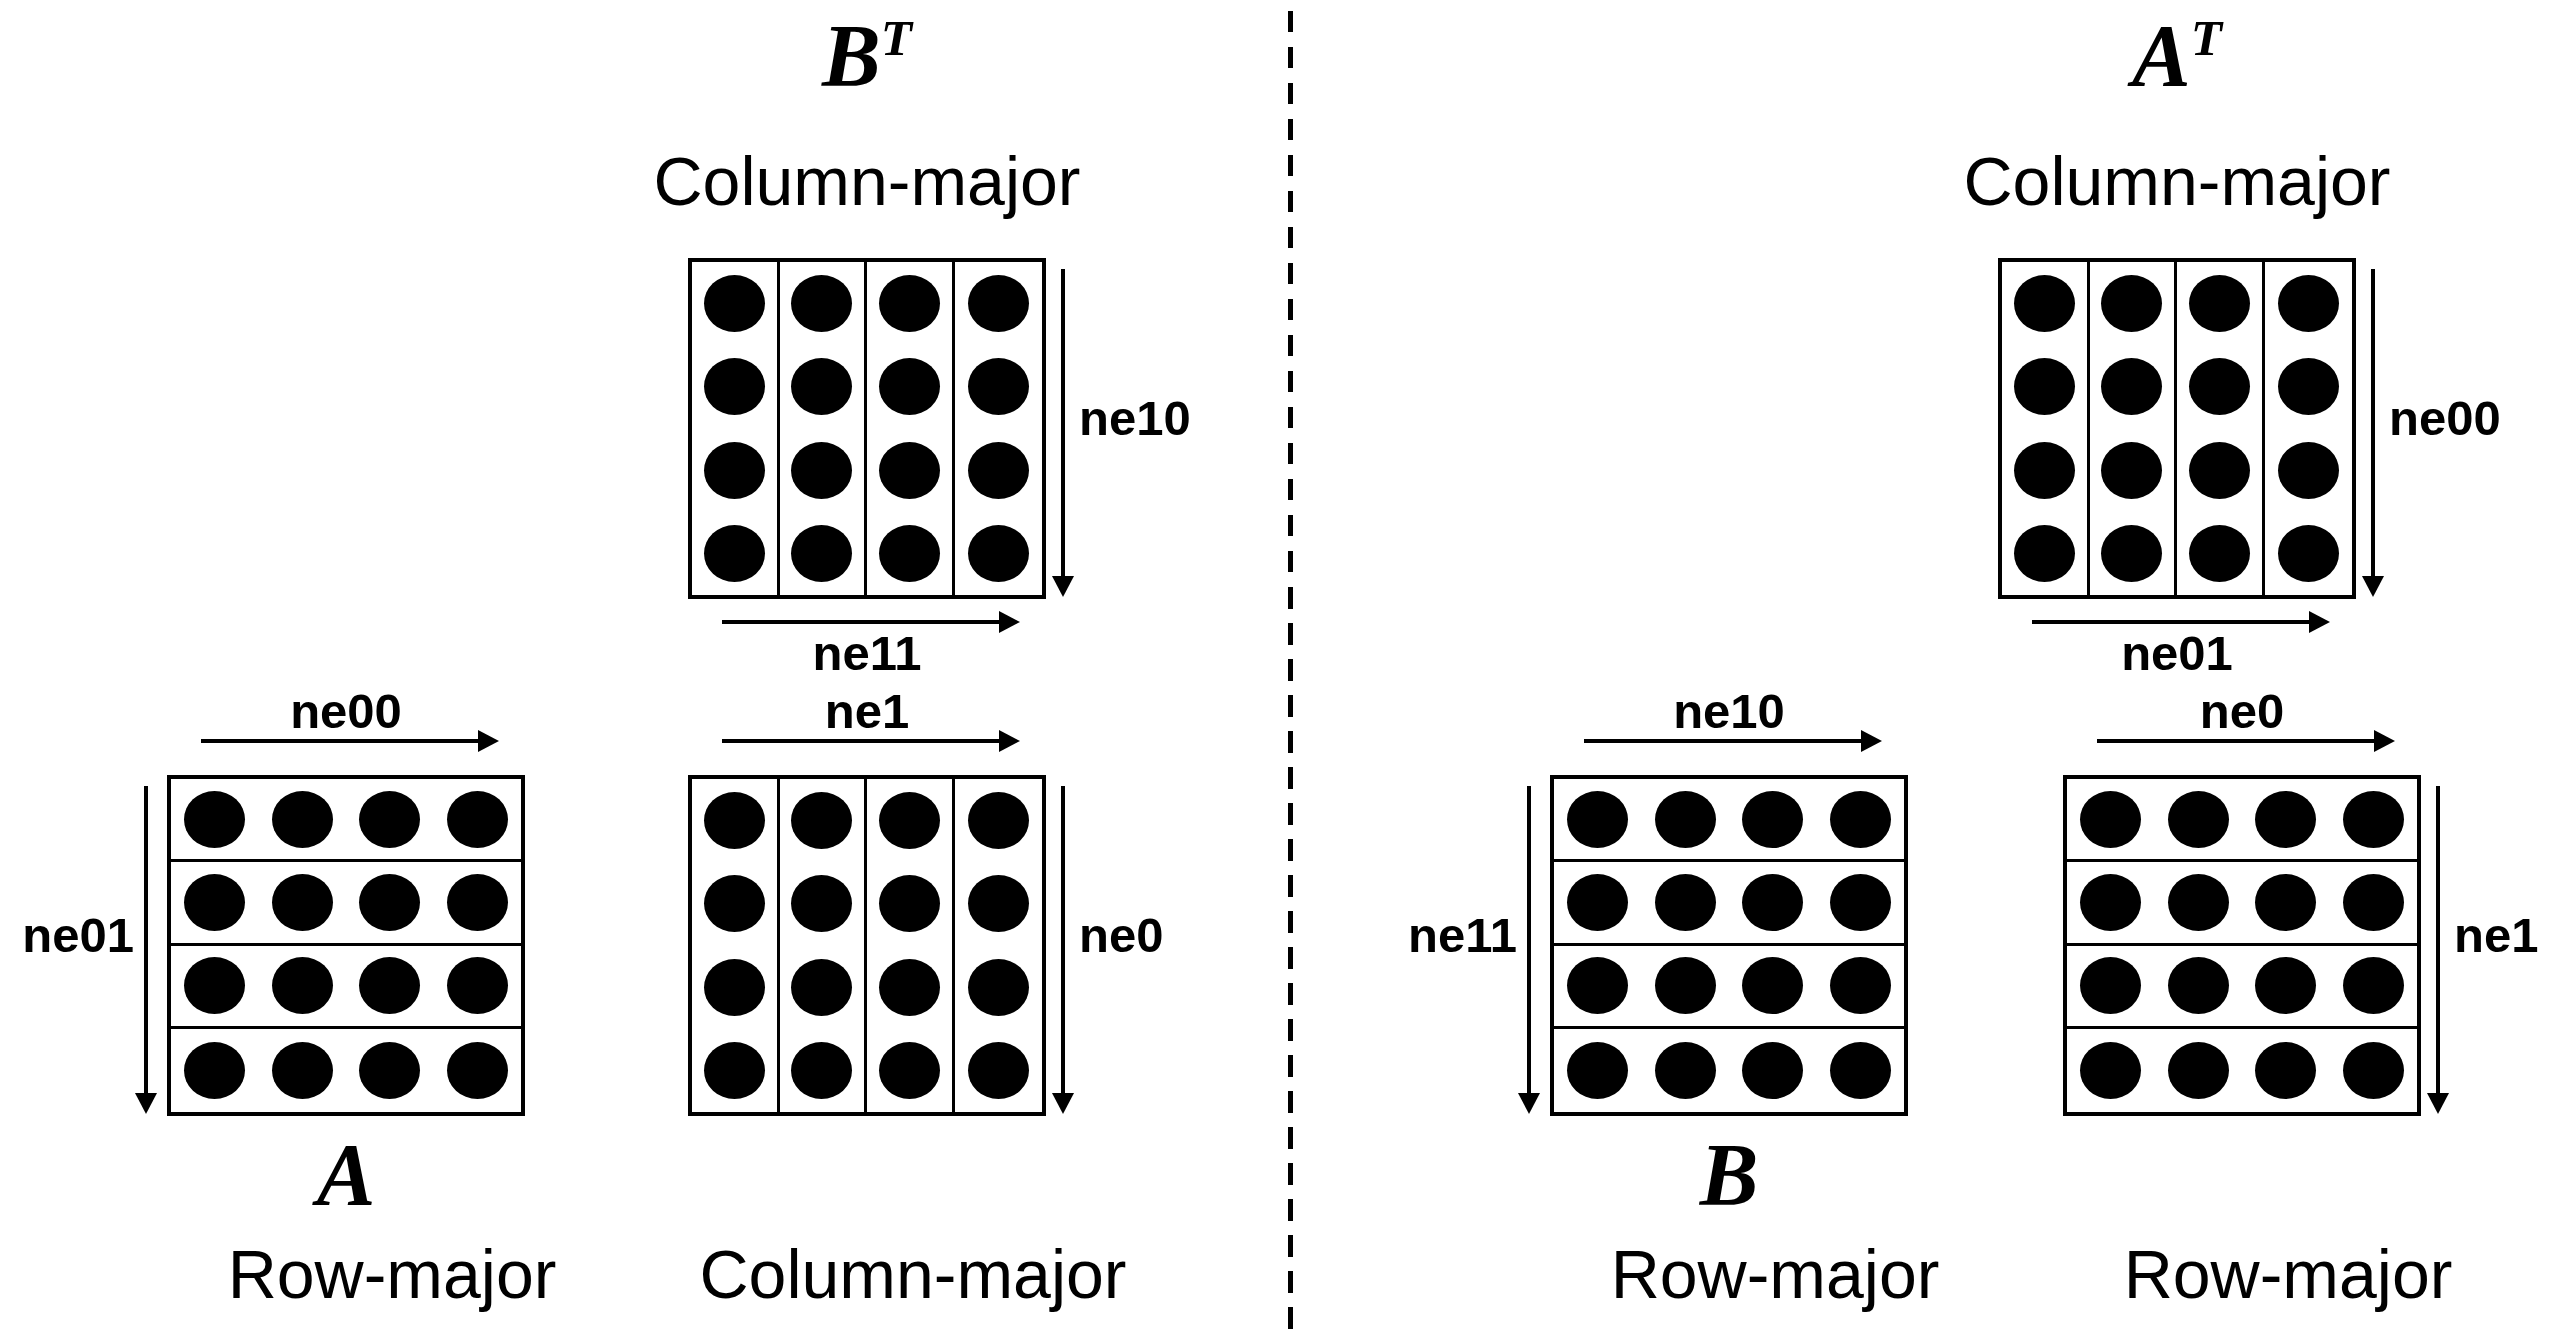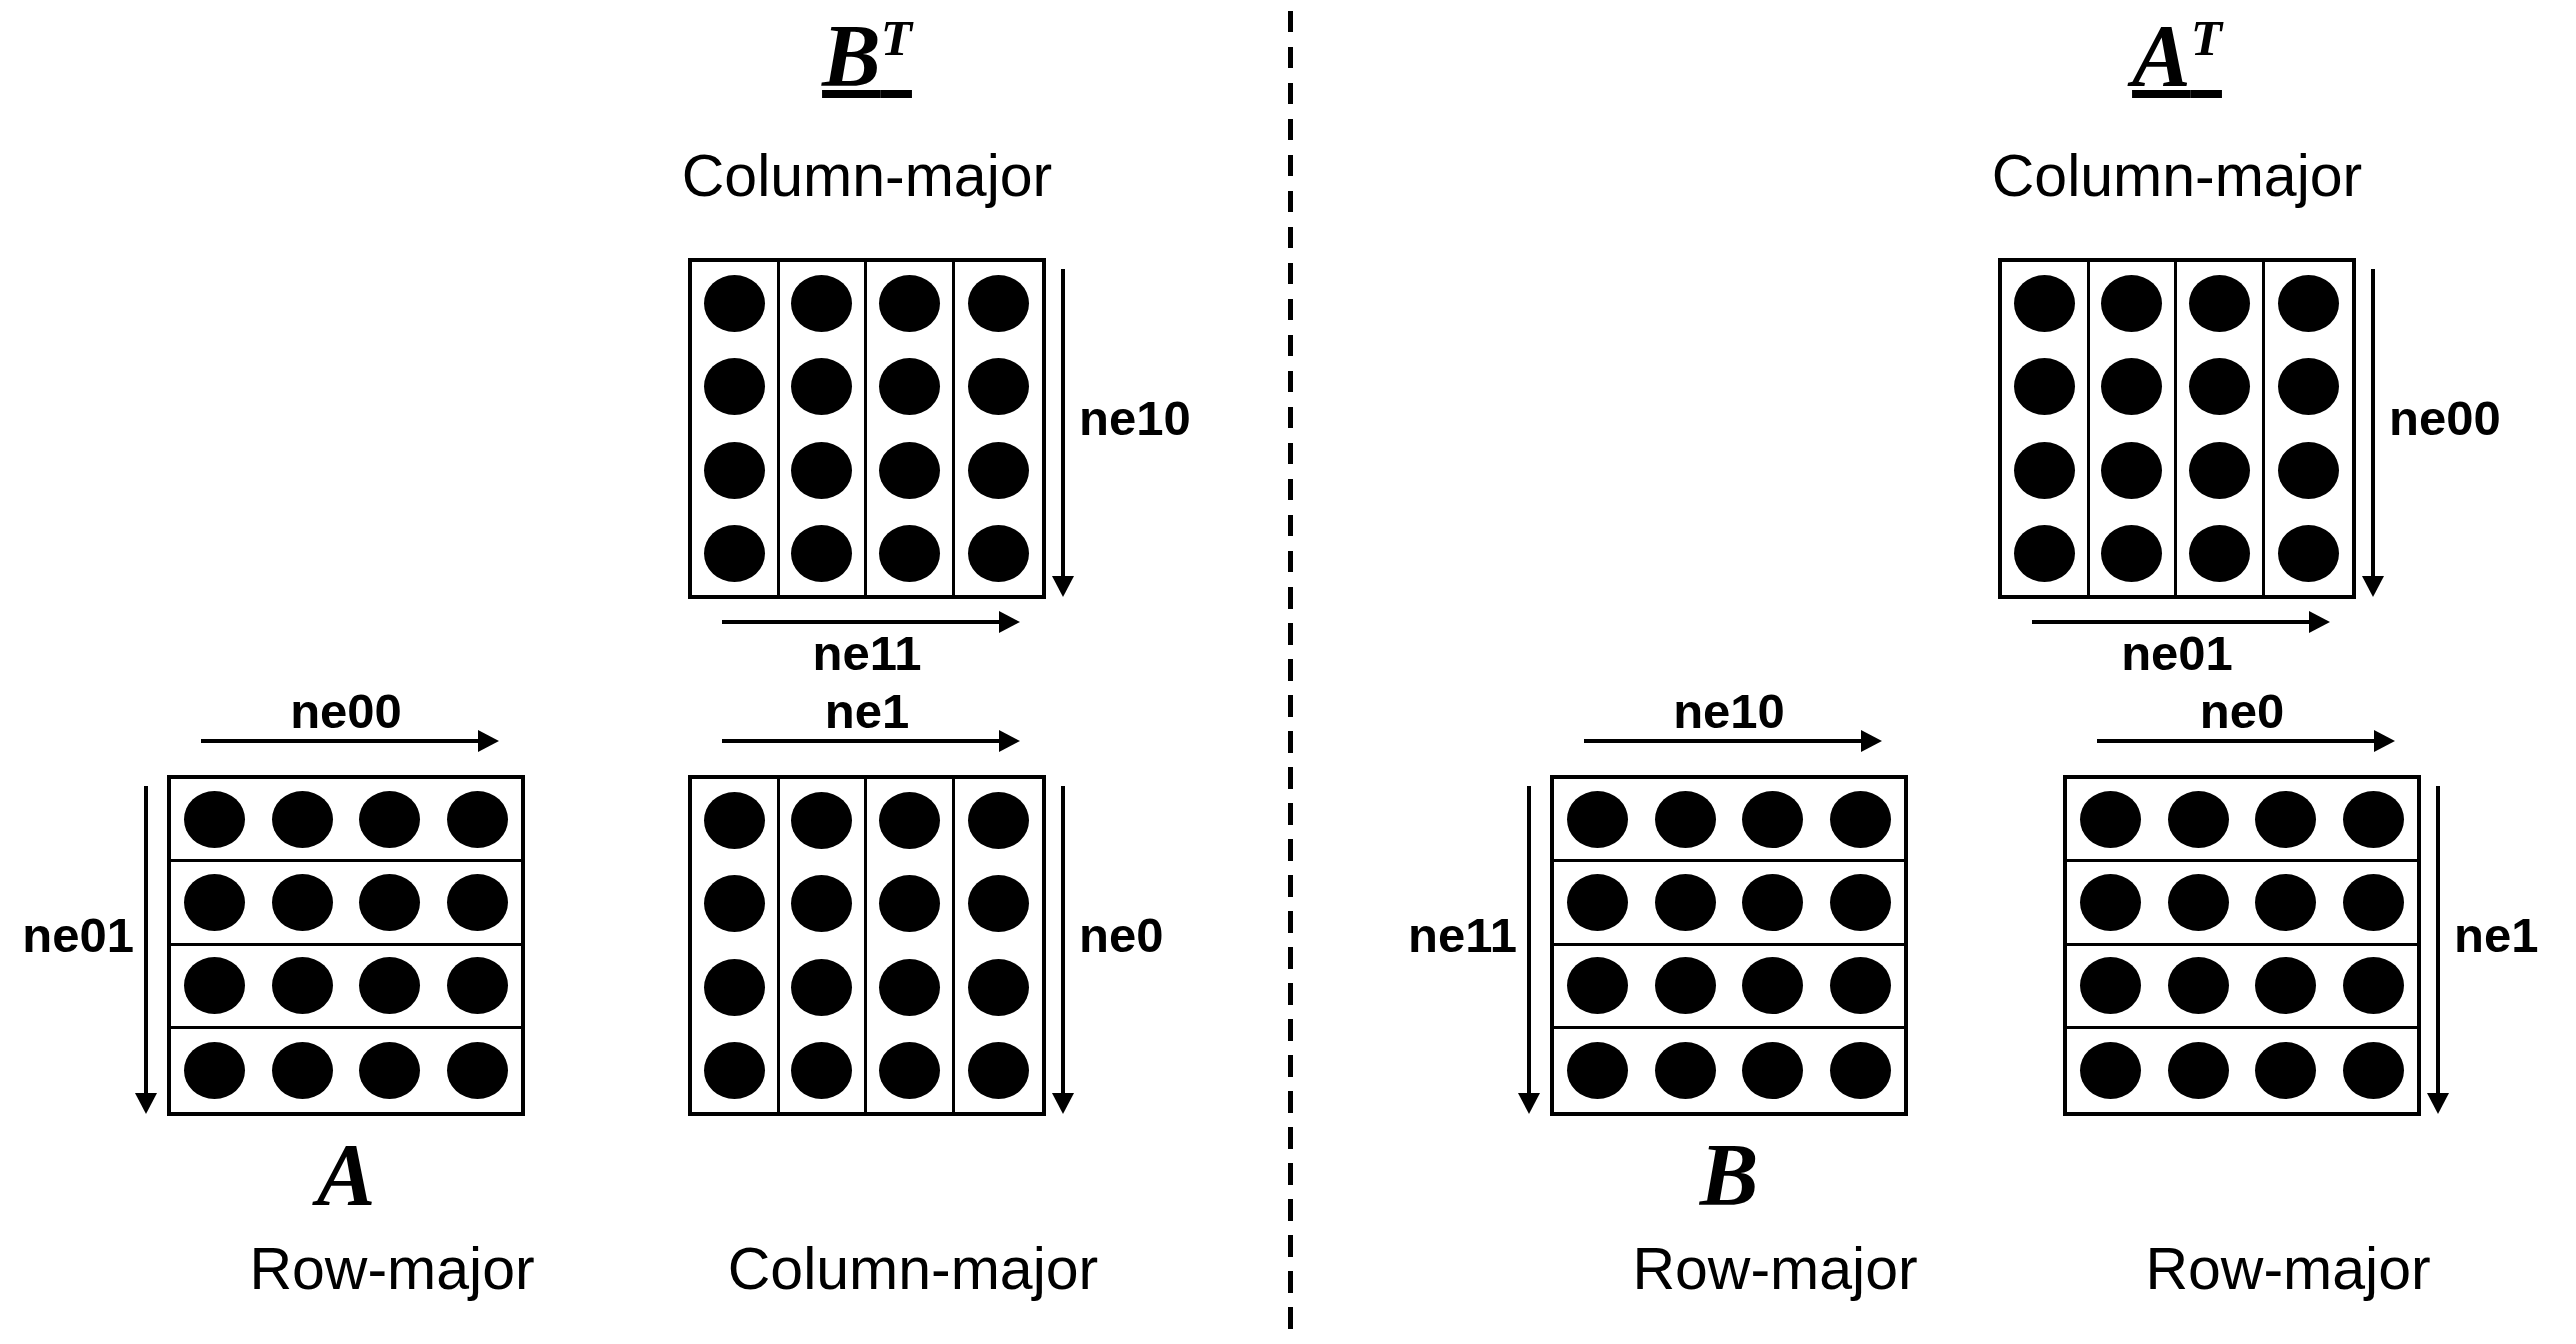--- a/index.html
+++ b/index.html
@@ -39,27 +39,27 @@
   
   .m-name {
     position: absolute; left: 50%; transform: translateX(-50%);
     white-space: nowrap;
     font-family: "Liberation Serif", "DejaVu Serif", serif;
     font-style: italic; font-weight: bold;
     font-size: 88px; line-height: 1.12;
     text-align: center;
   }
   .m-name sup { font-size: 58%; font-style: italic; }
-  .t-name { top: -251px; text-decoration: underline; }
+  .t-name { top: -251px; }
   .b-name { top: 351px; }
 
   .m-layout {
     position: absolute; left: 50%; transform: translateX(-50%);
     white-space: nowrap;
-    font-size: 59px; line-height: 1.14;
+    font-size: 68px; line-height: 1.14;
     text-align: center;
   }
   .t-layout { top: -115px; }
   .b-layout { top: 461px; margin-left: 46px; }
 
   .ne { position: absolute; font-weight: bold; font-size: 49px; line-height: 1.1; white-space: nowrap; }
   .ne-top    { left: 0; width: 100%; text-align: center; top: -90px; }
   .ne-bottom { left: 0; width: 100%; text-align: center; top: 369px; }
   .ne-right  { left: 391px; top: 134px; }
   .ne-left   { left: -158px; width: 125px; text-align: right; top: 134px; }

